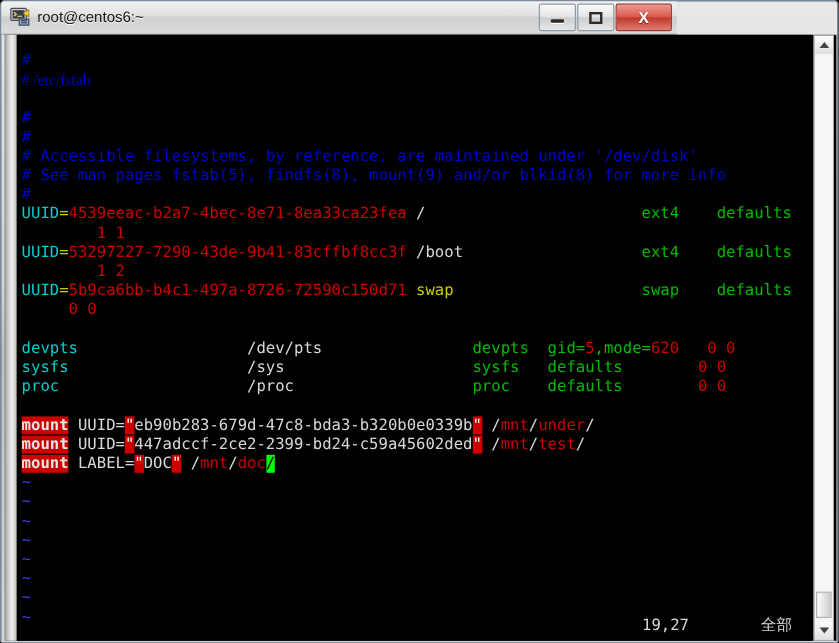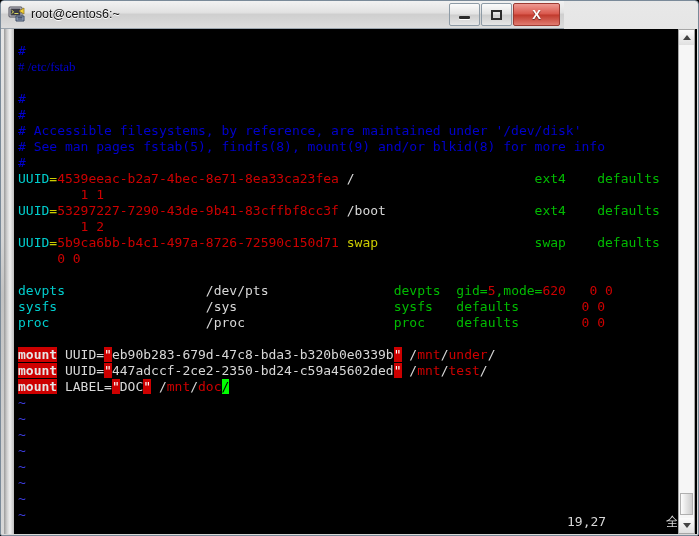--- a/index.html
+++ b/index.html
@@ -116,31 +116,31 @@
         <div class="row" style="top: 158px; left: 4px;"><span class="c-red">        1 1</span></div>
         <div class="row" style="top: 174px; left: 4px;"><span class="c-cyan">UUID</span><span class="c-yel">=</span><span class="c-red">53297227-7290-43de-9b41-83cffbf8cc3f </span><span class="c-wht">/boot</span><span class="c-wht">                   </span><span class="c-grn">ext4</span><span class="c-wht">    </span><span class="c-grn">defaults</span></div>
         <div class="row" style="top: 190px; left: 4px;"><span class="c-red">        1 2</span></div>
         <div class="row" style="top: 206px; left: 4px;"><span class="c-cyan">UUID</span><span class="c-yel">=</span><span class="c-red">5b9ca6bb-b4c1-497a-8726-72590c150d71 </span><span class="c-yel">swap</span><span class="c-wht">                    </span><span class="c-grn">swap</span><span class="c-wht">    </span><span class="c-grn">defaults</span></div>
         <div class="row" style="top: 222px; left: 4px;"><span class="c-red">     0 0</span></div>
         <div class="row" style="top: 254px; left: 4px;"><span class="c-cyan">devpts</span><span class="c-wht">                  </span><span class="c-wht">/dev/pts</span><span class="c-wht">                </span><span class="c-grn">devpts</span><span class="c-wht">  </span><span class="c-grn">gid=</span><span class="c-red">5</span><span class="c-grn">,mode=</span><span class="c-red">620</span><span class="c-wht">   </span><span class="c-red">0 0</span></div>
         <div class="row" style="top: 270px; left: 4px;"><span class="c-cyan">sysfs</span><span class="c-wht">                   </span><span class="c-wht">/sys</span><span class="c-wht">                    </span><span class="c-grn">sysfs</span><span class="c-wht">   </span><span class="c-grn">defaults</span><span class="c-wht">        </span><span class="c-red">0 0</span></div>
         <div class="row" style="top: 286px; left: 4px;"><span class="c-cyan">proc</span><span class="c-wht">                    </span><span class="c-wht">/proc</span><span class="c-wht">                   </span><span class="c-grn">proc</span><span class="c-wht">    </span><span class="c-grn">defaults</span><span class="c-wht">        </span><span class="c-red">0 0</span></div>
         <div class="row" style="top: 302px; left: 4px;"></div>
         <div class="row" style="top: 318px; left: 4px;"><span class="hl">mount</span><span class="c-wht"> UUID=</span><span class="hlq">"</span><span class="c-wht">eb90b283-679d-47c8-bda3-b320b0e0339b</span><span class="hlq">"</span><span class="c-wht"> /</span><span class="c-red">mnt</span><span class="c-wht">/</span><span class="c-red">under</span><span class="c-wht">/</span></div>
-        <div class="row" style="top: 334px; left: 4px;"><span class="hl">mount</span><span class="c-wht"> UUID=</span><span class="hlq">"</span><span class="c-wht">447adccf-2ce2-2350-bd24-c59a45602ded</span><span class="hlq">"</span><span class="c-wht"> /</span><span class="c-red">mnt</span><span class="c-wht">/</span><span class="c-red">test</span><span class="c-wht">/</span></div>
+        <div class="row" style="top: 334px; left: 4px;"><span class="hl">mount</span><span class="c-wht"> UUID=</span><span class="hlq">"</span><span class="c-wht">447adccf-2ce2-2399-bd24-c59a45602ded</span><span class="hlq">"</span><span class="c-wht"> /</span><span class="c-red">mnt</span><span class="c-wht">/</span><span class="c-red">test</span><span class="c-wht">/</span></div>
         <div class="row" style="top: 350px; left: 4px;"><span class="hl">mount</span><span class="c-wht"> LABEL=</span><span class="hlq">"</span><span class="c-wht">DOC</span><span class="hlq">"</span><span class="c-wht"> /</span><span class="c-red">mnt</span><span class="c-wht">/</span><span class="c-red">doc</span><span class="cursor">/</span></div>
         <div class="row c-tilde" style="top: 366px; left: 4px;">~</div>
         <div class="row c-tilde" style="top: 382px; left: 4px;">~</div>
         <div class="row c-tilde" style="top: 398px; left: 4px;">~</div>
         <div class="row c-tilde" style="top: 414px; left: 4px;">~</div>
         <div class="row c-tilde" style="top: 430px; left: 4px;">~</div>
         <div class="row c-tilde" style="top: 446px; left: 4px;">~</div>
         <div class="row c-tilde" style="top: 462px; left: 4px;">~</div>
         <div class="row c-tilde" style="top: 478px; left: 4px;">~</div>
-        <div class="status" style="top: 485px; left: 0px; width: 597px; margin-left: 32px;"><span style="position: absolute; left: 521px;">19,27</span><span class="zh" style="position: absolute; left: 620px;">全部</span></div>
+        <div class="status" style="top: 485px; left: 0px; width: 597px;"><span style="position: absolute; left: 521px;">19,27</span><span class="zh" style="position: absolute; left: 620px;">全部</span></div>
       </div>
   </div>
 
   <div class="scroll">
     <div class="sb-track"></div>
     <div class="sb-btn sb-up">
       <div class="arr arr-u"></div>
     </div>
     <div class="sb-thumb"></div>
     <div class="sb-btn sb-dn">

